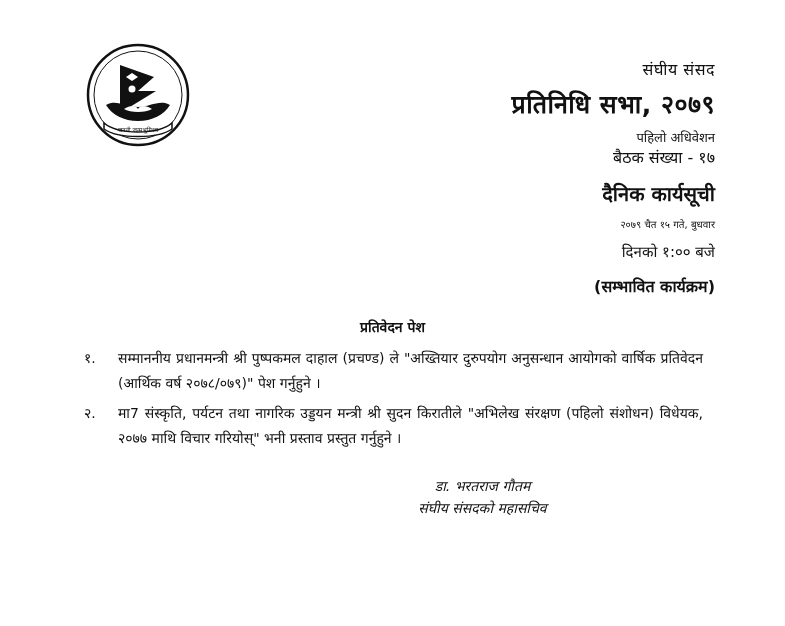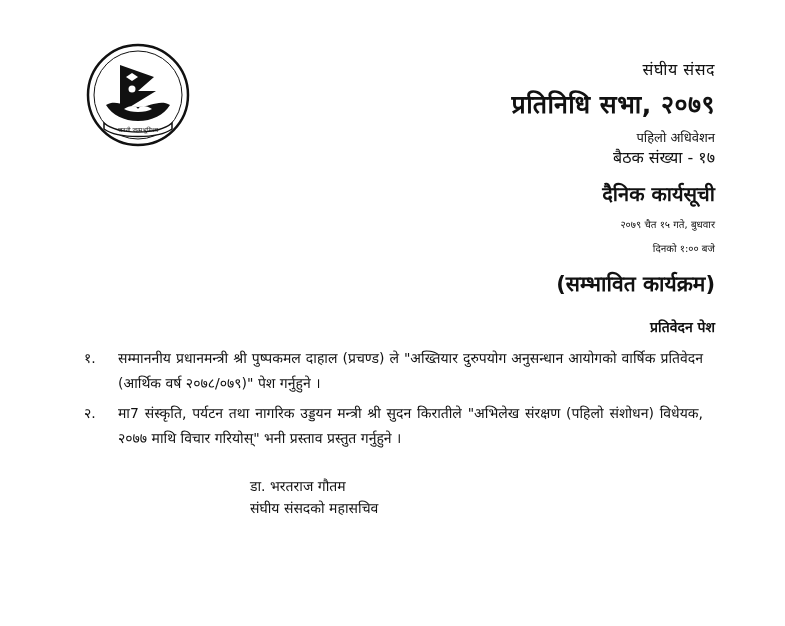--- a/index.html
+++ b/index.html
@@ -59,32 +59,32 @@
   .h-line5 {
     font-size: 20px;
     font-weight: bold;
     margin-bottom: 10px;
   }
   .h-line6 {
     font-size: 10px;
     margin-bottom: 10px;
   }
   .h-line7 {
-    font-size: 10px;
+    font-size: 15px;
     margin-bottom: 14px;
   }
   .h-line8 {
-    font-size: 21px;
+    font-size: 16px;
     font-weight: bold;
     margin-bottom: 20px;
   }
 
   
   .section-title {
-    text-align: right;
+    text-align: center;
     font-size: 14px;
     font-weight: bold;
     margin: 16px 0 10px 0;
   }
 
   .item {
     display: flex;
     align-items: flex-start;
     font-size: 14px;
     line-height: 1.75;
@@ -98,21 +98,23 @@
     padding-top: 0px;
   }
   .item-text {
     flex: 1 1 auto;
     text-align: justify;
   }
 
   
   .signature {
     margin-top: 26px;
+    text-align: center;
     padding-left: 180px;
+    font-style: italic;
   }
   .sig-name {
     font-size: 14px;
     margin-bottom: 3px;
   }
   .sig-title {
     font-size: 14px;
   }
 </style>
 </head>

